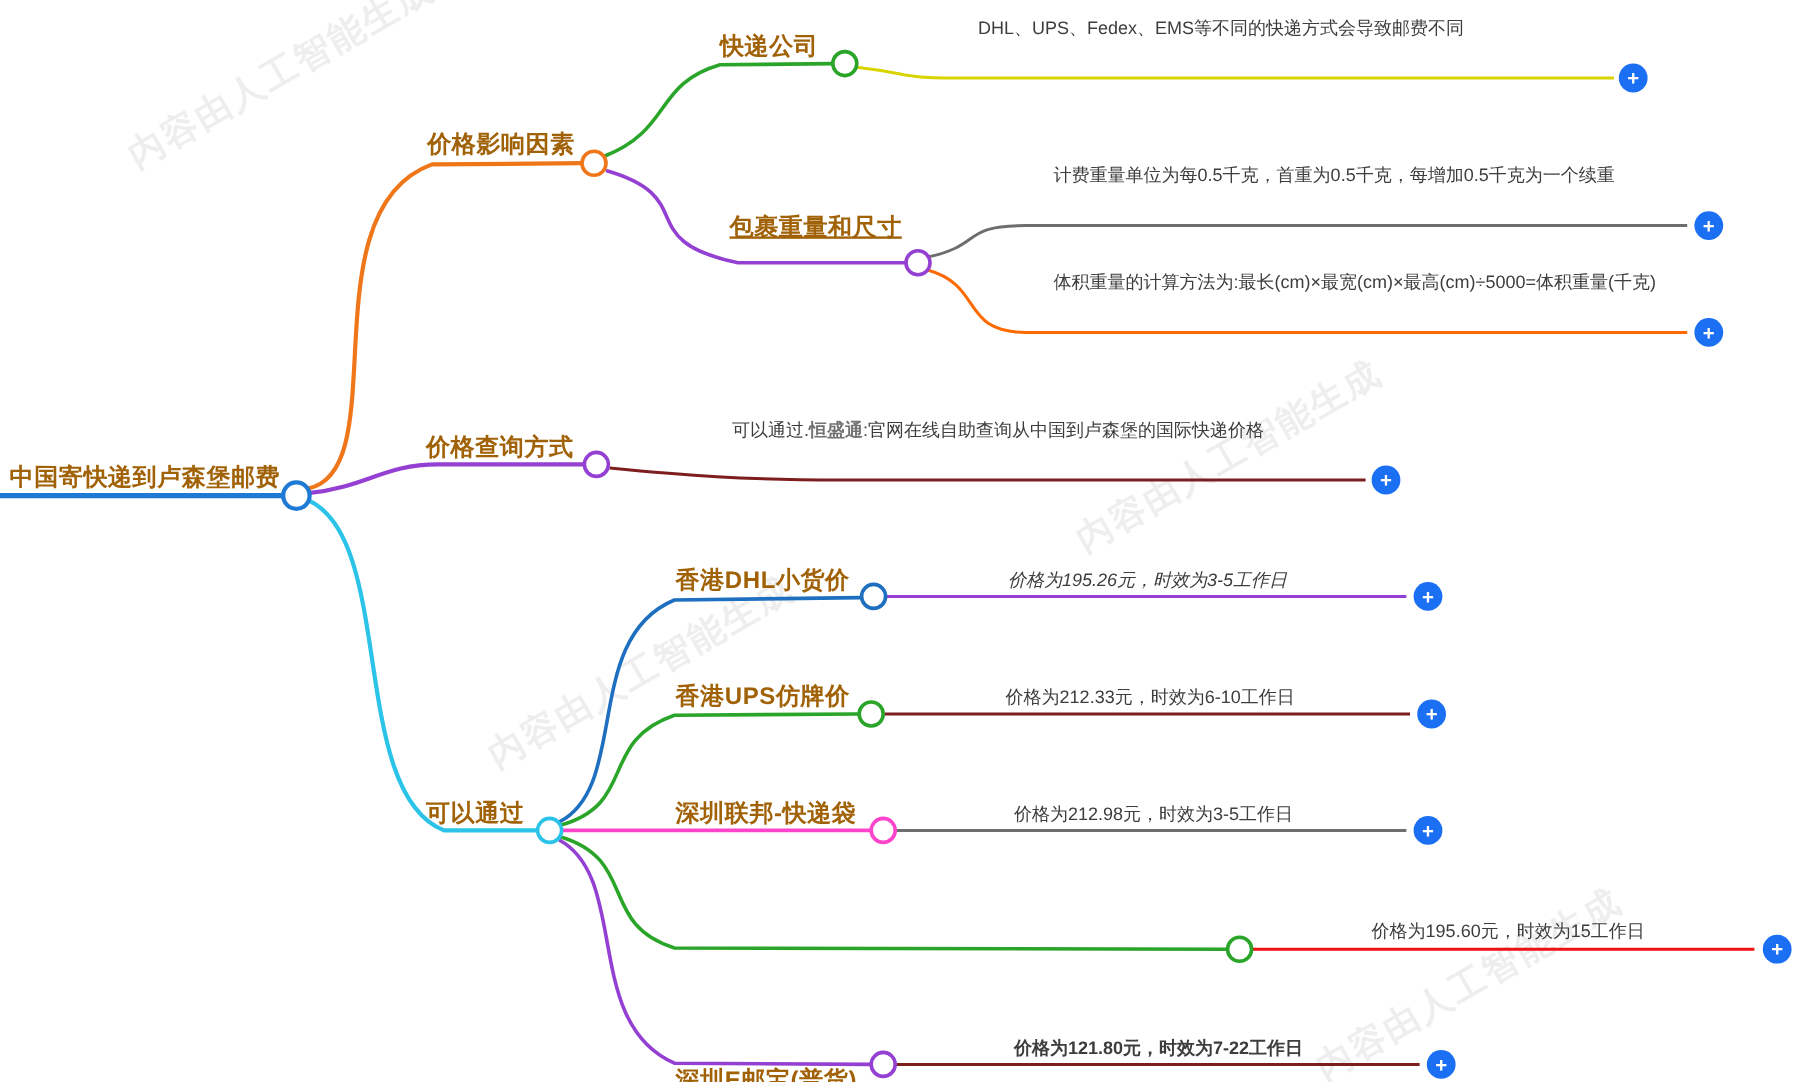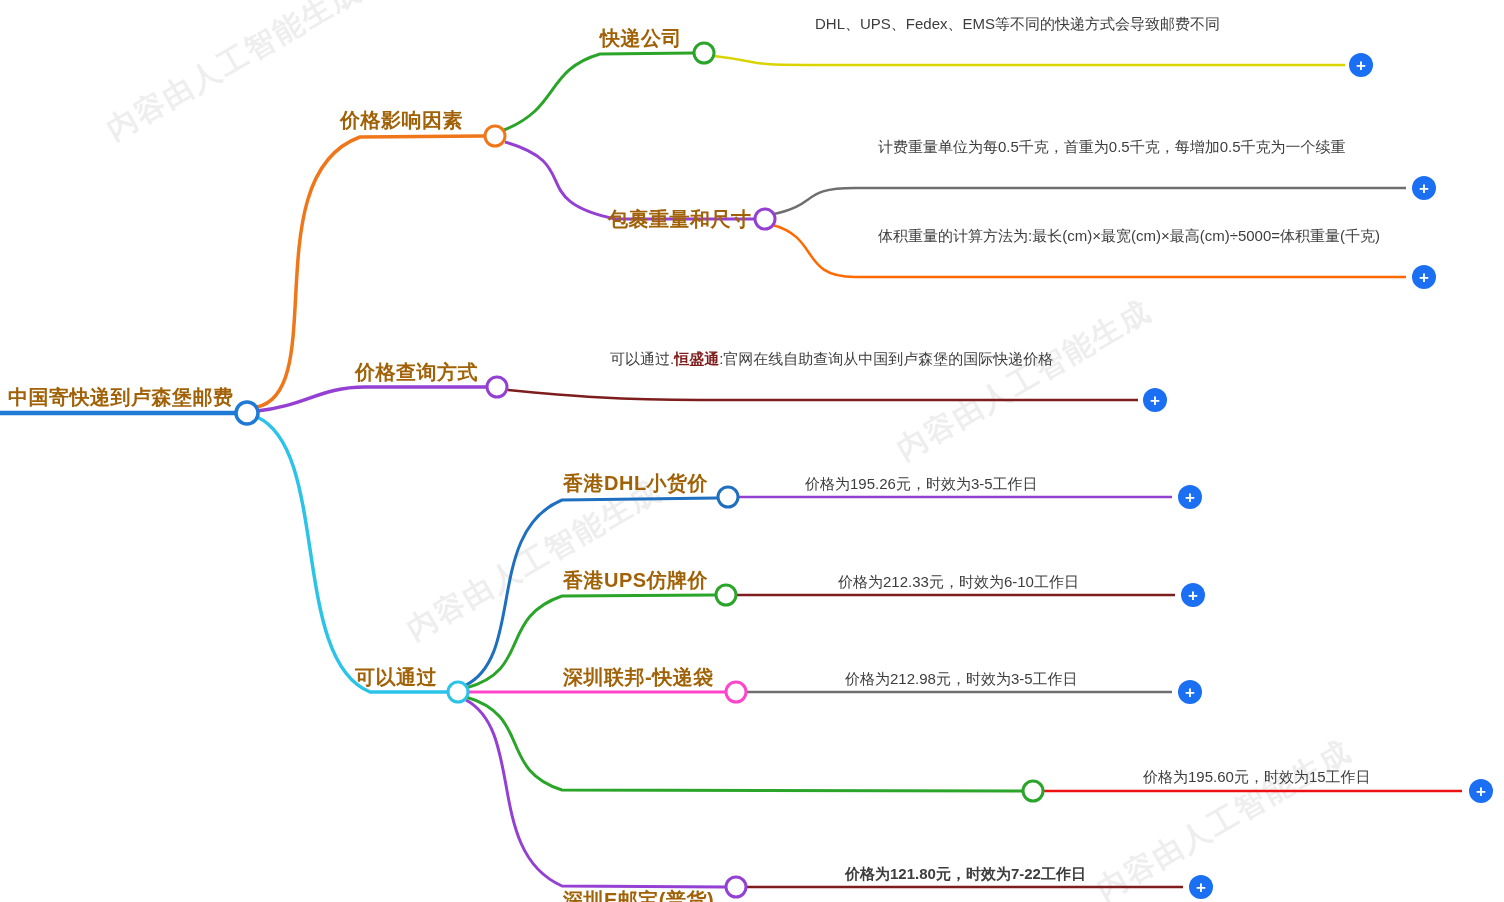--- a/index.html
+++ b/index.html
@@ -23,21 +23,21 @@
     position:absolute;width:24px;height:24px;border-radius:50%;
     background:#1a6ff2;color:#ffffff;display:flex;align-items:center;
     justify-content:center;font-size:17px;font-weight:bold;line-height:1;
     cursor:pointer;user-select:none;
   }
   .watermark{
     position:absolute;color:rgba(120,120,120,0.13);font-size:30px;
     transform:rotate(-30deg);white-space:nowrap;pointer-events:none;
     font-weight:bold;letter-spacing:2px;
   }
-  .bold-inline{font-weight:bold;color:#7f1d1d;margin-top:44px;}
+  .bold-inline{font-weight:bold;color:#737373;margin-top:44px;}
 </style>
 </head>
 <body>
 
 <div id="stage">
 
   <div class="watermark" style="left:880px;top:360px;">内容由人工智能生成</div>
   <div class="watermark" style="left:390px;top:540px;">内容由人工智能生成</div>
   <div class="watermark" style="left:1080px;top:800px;">内容由人工智能生成</div>
   <div class="watermark" style="left:90px;top:40px;">内容由人工智能生成</div>
@@ -79,39 +79,39 @@
     <circle cx="497" cy="387" r="10" fill="#ffffff" stroke="#9440d3" stroke-width="3"></circle>
     <circle cx="458" cy="692" r="10" fill="#ffffff" stroke="#2bc4e8" stroke-width="3"></circle>
     <circle cx="728" cy="497" r="10" fill="#ffffff" stroke="#1e6fc0" stroke-width="3"></circle>
     <circle cx="726" cy="595" r="10" fill="#ffffff" stroke="#2aa52a" stroke-width="3"></circle>
     <circle cx="736" cy="692" r="10" fill="#ffffff" stroke="#ff44cc" stroke-width="3"></circle>
     <circle cx="1033" cy="791" r="10" fill="#ffffff" stroke="#2aa52a" stroke-width="3"></circle>
     <circle cx="736" cy="887" r="10" fill="#ffffff" stroke="#9440d3" stroke-width="3"></circle>
   </svg>
 
   <div class="node-label" style="left:8px;top:384px;">中国寄快递到卢森堡邮费</div>
-  <div class="node-label" style="left:340px;top:107px;">价格影响因素</div>
+  <div class="node-label" style="left:356px;top:107px;">价格影响因素</div>
   <div class="node-label" style="left:600px;top:25px;">快递公司</div>
-  <div class="node-label" style="left:608px;top:206px;">包裹重量和尺寸</div>
+  <div class="node-label" style="left:608px;top:176px;text-decoration:underline;">包裹重量和尺寸</div>
   <div class="node-label" style="left:355px;top:359px;">价格查询方式</div>
   <div class="node-label" style="left:355px;top:664px;">可以通过</div>
   <div class="node-label" style="left:563px;top:470px;">香港DHL小货价</div>
   <div class="node-label" style="left:563px;top:567px;">香港UPS仿牌价</div>
   <div class="node-label" style="left:563px;top:664px;">深圳联邦-快递袋</div>
   <div class="node-label" style="left:563px;top:859px;margin-top:28px;">深圳E邮宝(普货)</div>
 
   <div class="leaf-text" style="left:815px;top:10px;width:525px;">DHL、UPS、Fedex、EMS等不同的快递方式会导致邮费不同</div>
   <div class="leaf-text" style="left:878px;top:133px;width:532px;">计费重量单位为每0.5千克，首重为0.5千克，每增加0.5千克为一个续重</div>
   <div class="leaf-text" style="left:878px;top:222px;width:532px;">体积重量的计算方法为:最长(cm)×最宽(cm)×最高(cm)÷5000=体积重量(千克)</div>
 
   <div class="leaf-text" style="left:610px;top:345px;width:525px;">
     <span>可以通过.</span><span class="bold-inline">恒盛通</span><span>:官网在线自助查询从中国到卢森堡的国际快递价格</span>
   </div>
 
-  <div class="leaf-text single" style="left:805px;top:470px;">价格为195.26元，时效为3-5工作日</div>
+  <div class="leaf-text single" style="left:840px;top:470px;font-style:italic;">价格为195.26元，时效为3-5工作日</div>
   <div class="leaf-text single" style="left:838px;top:568px;">价格为212.33元，时效为6-10工作日</div>
   <div class="leaf-text single" style="left:845px;top:665px;">价格为212.98元，时效为3-5工作日</div>
   <div class="leaf-text single" style="left:1143px;top:763px;">价格为195.60元，时效为15工作日</div>
   <div class="leaf-text single" style="left:845px;top:860px;font-weight:bold;">价格为121.80元，时效为7-22工作日</div>
 
   <div class="plus-btn" style="left:1349px;top:53px;">
       <span>+</span>
     </div>
   <div class="plus-btn" style="left:1412px;top:176px;">
       <span>+</span>

